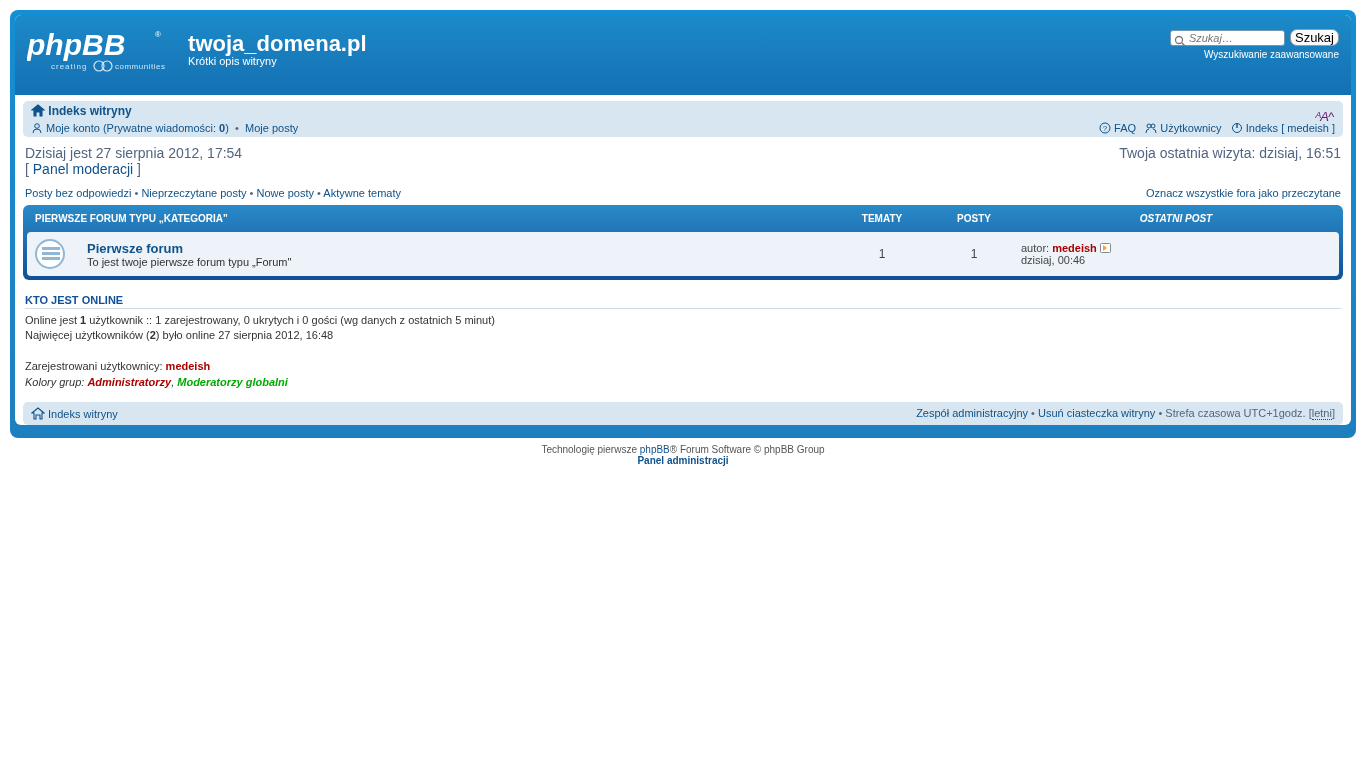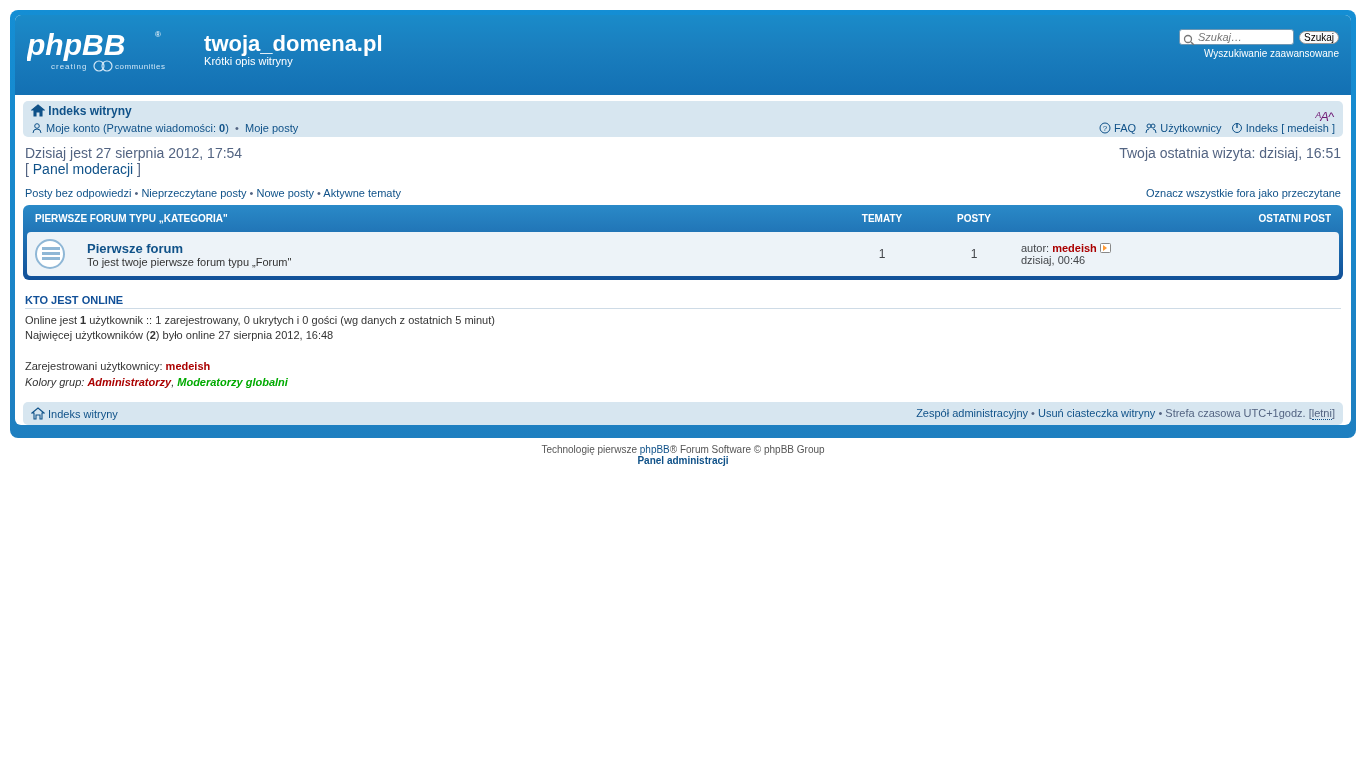--- a/index.html
+++ b/index.html
@@ -6,48 +6,48 @@
 body { font-family:"Lucida Grande",Arial,sans-serif; font-size:11px; color:#536482; background:#fff; }
 a { color:#105289; text-decoration:none; }
 
 .wrap { padding:10px; }
 .panel-outer { background:linear-gradient(#148ed4,#1e7fc0); border-radius:8px; padding:5px; }
 .panel-inner { background:#fff; border-radius:6px; }
 
 .header { background:linear-gradient(#1a8bc9,#1a7fbf 40%,#1370b3); border-radius:6px 6px 0 0; padding:10px 12px 0 12px; position:relative; min-height:80px; }
 .logo { display:inline-block; vertical-align:top; }
 .logo svg { width:150px; height:52px; }
-.site-desc { display:inline-block; vertical-align:top; margin-left:24px; margin-top:6px; color:#fff; }
+.site-desc { display:inline-block; vertical-align:top; margin-left:8px; margin-top:6px; color:#fff; }
 .site-desc h1 { font-family:"Trebuchet MS",sans-serif; font-size:22px; font-weight:bold; }
 .site-desc p { font-size:11px; color:#fff; margin-top:-2px; }
 
 .search-box { position:absolute; right:12px; top:14px; }
 .search-box input[type=text] { width:115px; font-size:11px; padding:1px 3px 1px 18px; border:1px solid #6e97b3; background:#fff; color:#666; border-radius:3px; font-style:italic; }
 .search-box .mag { position:absolute; left:4px; top:3px; width:12px; height:12px; }
-.search-box button { font-size:10px; padding:0 4px; background:#fafafa; border:1px solid #999; border-radius:7px; margin-left:2px; cursor:pointer; }
+.search-box button { font-size:13px; padding:0 4px; background:#fafafa; border:1px solid #999; border-radius:7px; margin-left:2px; cursor:pointer; }
 .adv-search { display:block; text-align:right; color:#fff; font-size:10px; margin-top:3px; }
 
 .navbar { background:#d7e6f0; border-radius:5px; margin:6px 8px; padding:3px 8px; position:relative; }
 .navbar .breadcrumb { font-size:12px; font-weight:bold; }
 .navbar .font-icon { position:absolute; right:10px; top:8px; font-family:Arial; font-style:italic; color:#701a75; font-size:13px; letter-spacing:-1px; }
 .navbar .row2 { margin-top:4px; font-size:11px; }
 .navbar .row2 .right { float:right; }
 
 .timebar { padding:2px 10px 10px 10px; font-size:14px; overflow:hidden; }
 .timebar .right { float:right; }
 
 .quicklinks { padding:0 10px 6px 10px; font-size:11px; overflow:hidden; }
 .quicklinks .right { float:right; }
 
 .forabg { margin:0 8px 8px 8px; border-radius:6px; background:linear-gradient(#2a8ac8,#115098); padding:4px; }
 .forabg-head { padding:2px 6px 6px 6px; }
 .forabg-head table { width:100%; color:#fff; font-size:10px; font-weight:bold; }
 .forabg-head .cat { text-align:left; text-transform:uppercase; }
 .forabg-head .col { width:90px; text-align:center; text-transform:uppercase; }
-.forabg-head .last { width:310px; text-align:right; text-transform:uppercase; }
+.forabg-head .last { width:310px; text-align:center; text-transform:uppercase;font-style:italic; }
 .forarow { background:#edf3f8; border-radius:4px; padding:5px 6px; }
 .forarow table { width:100%; }
 .forarow .ic { width:50px; vertical-align:middle; }
 .forarow .ic .ficon { width:30px; height:30px; border:2px solid #8fb7d6; border-radius:50%; background:#fff; position:relative; }
 .forarow .ic .ficon:before { content:""; position:absolute; top:6px; left:5px; width:18px; height:3px; background:#8fb7d6; box-shadow:0 5px 0 #8fb7d6, 0 10px 0 #8fb7d6; }
 .forarow .info a { font-family:"Trebuchet MS",sans-serif; font-size:13px; font-weight:bold; }
 .forarow .desc { font-size:11px; color:#333; }
 .forarow .col { width:90px; text-align:center; font-size:12px; color:#424549; }
 .forarow .last { width:310px; font-size:11px; color:#424549; }
 .forarow .goto { display:inline-block; width:11px; height:10px; vertical-align:-1px; }

